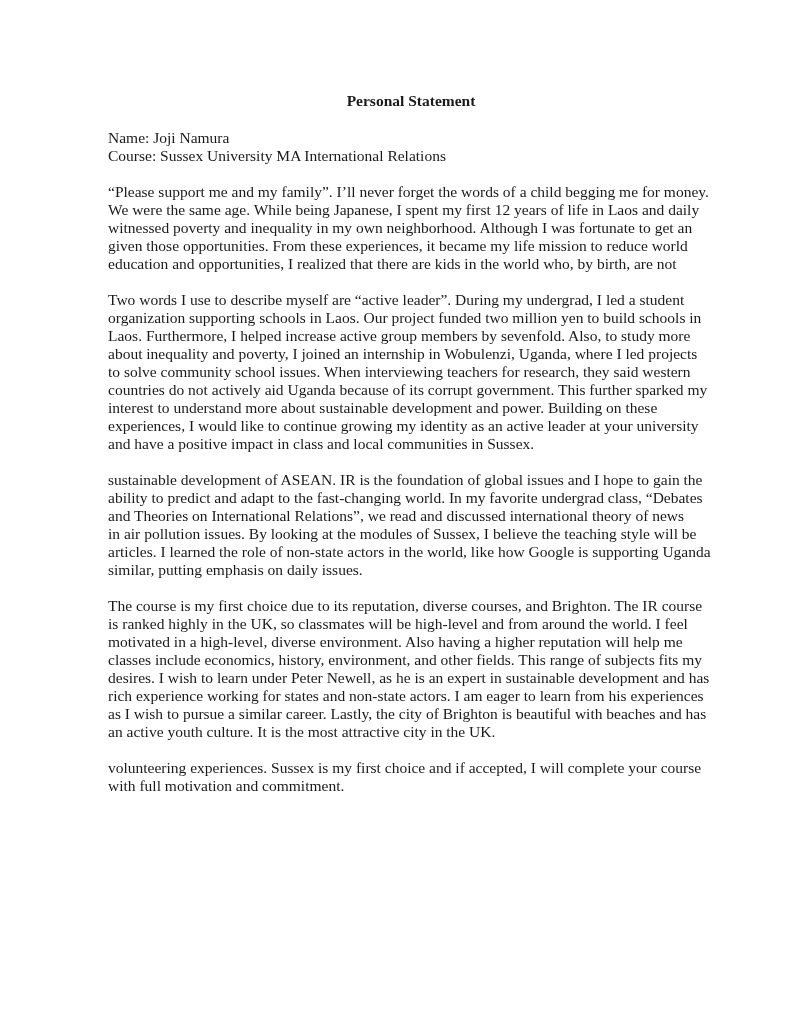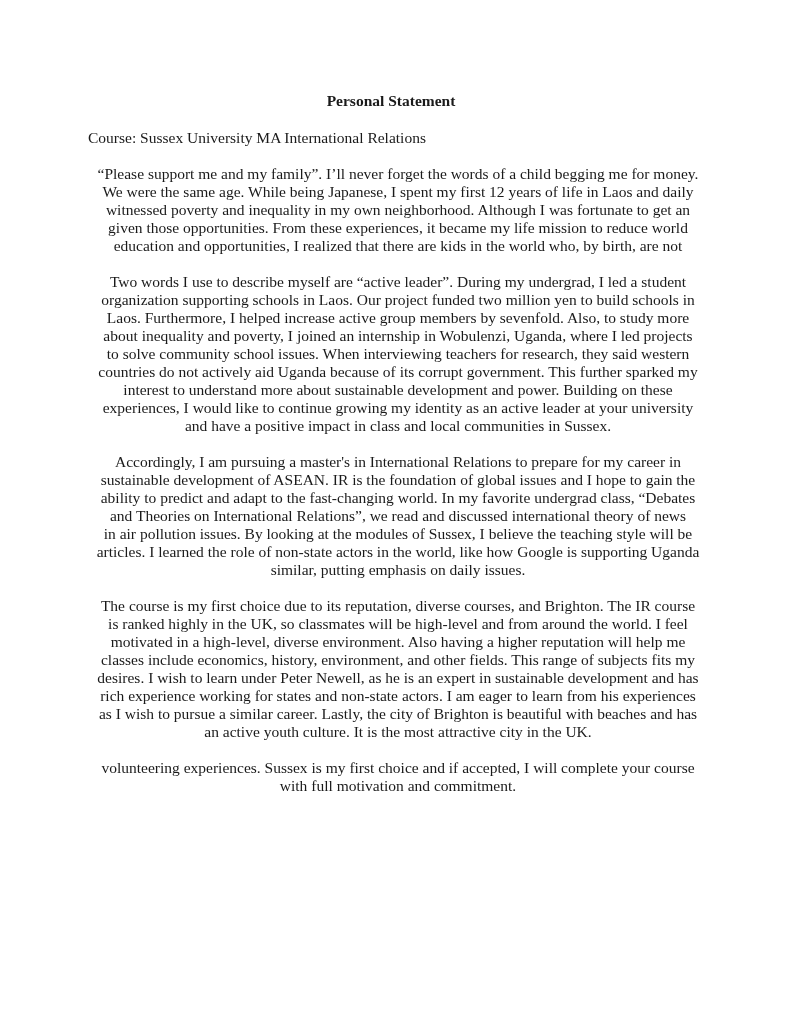--- a/index.html
+++ b/index.html
@@ -10,21 +10,21 @@
     body {
       width: 790px;
       height: 1024px;
       overflow: hidden;
       position: relative;
       font-family: "Liberation Serif", "DejaVu Serif", serif;
       color: #1a1a1a;
     }
     .page {
       position: absolute;
-      left: 88px;
+      left: 108px;
       top: 92px;
       width: 620px;
       font-family: Liberation Serif, serif;
     }
     .title {
       text-align: center;
       font-weight: bold;
       font-size: 15.5px;
       line-height: 18px;
       margin: 0 0 19px 0;
@@ -34,31 +34,31 @@
       font-size: 15.5px;
       line-height: 18px;
       margin: 0 0 18px 0;
     }
     .meta div { white-space: nowrap; }
     .para {
       font-size: 15.5px;
       line-height: 18px;
       margin: 0 0 18px 0;
       white-space: nowrap;
-      text-align: center;
     }
     .para .line { display: block; }
   </style>
 </head>
 <body>
 
 <div class="page">
   <div class="title">Personal Statement</div>
 
   <div class="meta">
+    <div>Name: Joji Namura</div>
     <div>Course: Sussex University MA International Relations</div>
   </div>
 
   <div id="paragraphs">
       <p class="para">
         <span class="line">“Please support me and my family”. I’ll never forget the words of a child begging me for money.</span>
         <span class="line">We were the same age. While being Japanese, I spent my first 12 years of life in Laos and daily</span>
         <span class="line">witnessed poverty and inequality in my own neighborhood. Although I was fortunate to get an</span>
         <span class="line">given those opportunities. From these experiences, it became my life mission to reduce world</span>
         <span class="line">education and opportunities, I realized that there are kids in the world who, by birth, are not</span>
@@ -68,21 +68,20 @@
         <span class="line">organization supporting schools in Laos. Our project funded two million yen to build schools in</span>
         <span class="line">Laos. Furthermore, I helped increase active group members by sevenfold. Also, to study more</span>
         <span class="line">about inequality and poverty, I joined an internship in Wobulenzi, Uganda, where I led projects</span>
         <span class="line">to solve community school issues. When interviewing teachers for research, they said western</span>
         <span class="line">countries do not actively aid Uganda because of its corrupt government. This further sparked my</span>
         <span class="line">interest to understand more about sustainable development and power. Building on these</span>
         <span class="line">experiences, I would like to continue growing my identity as an active leader at your university</span>
         <span class="line">and have a positive impact in class and local communities in Sussex.</span>
       </p>
       <p class="para">
-        <span class="line">Accordingly, I am pursuing a master's in International Relations to prepare for my career in</span>
         <span class="line">sustainable development of ASEAN. IR is the foundation of global issues and I hope to gain the</span>
         <span class="line">ability to predict and adapt to the fast-changing world. In my favorite undergrad class, “Debates</span>
         <span class="line">and Theories on International Relations”, we read and discussed international theory of news</span>
         <span class="line">in air pollution issues. By looking at the modules of Sussex, I believe the teaching style will be</span>
         <span class="line">articles. I learned the role of non-state actors in the world, like how Google is supporting Uganda</span>
         <span class="line">similar, putting emphasis on daily issues.</span>
       </p>
       <p class="para">
         <span class="line">The course is my first choice due to its reputation, diverse courses, and Brighton. The IR course</span>
         <span class="line">is ranked highly in the UK, so classmates will be high-level and from around the world. I feel</span>

